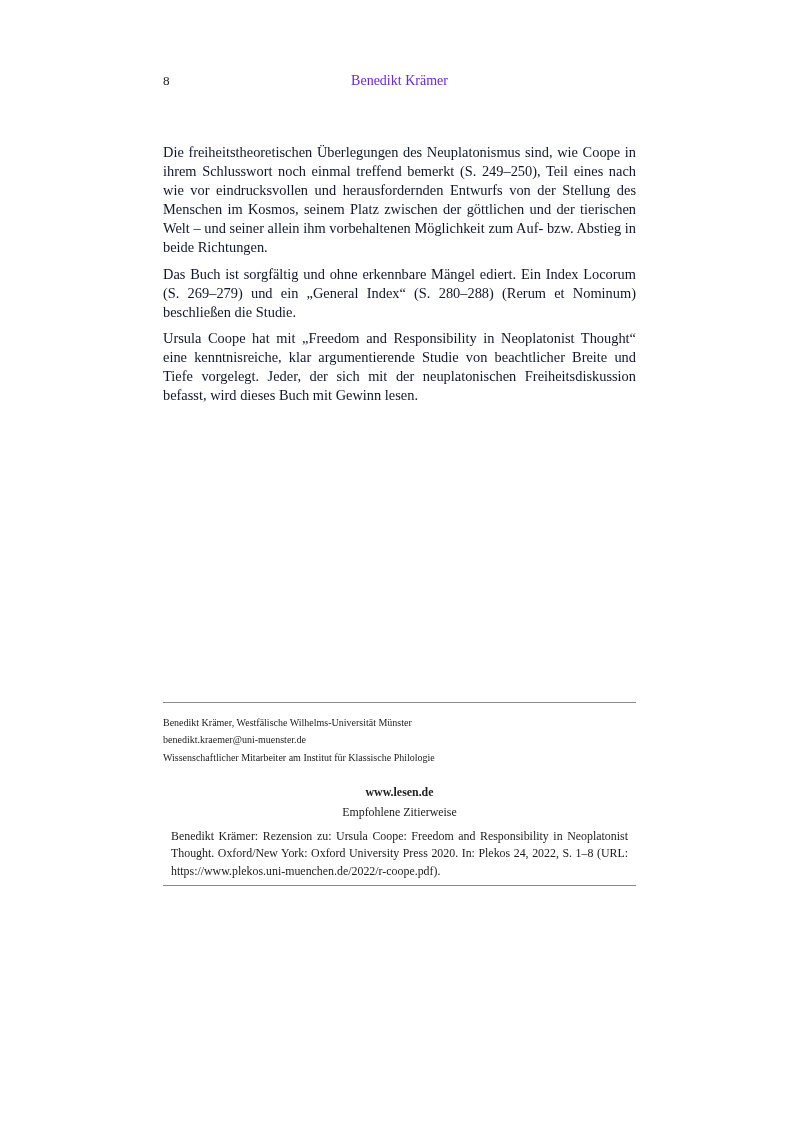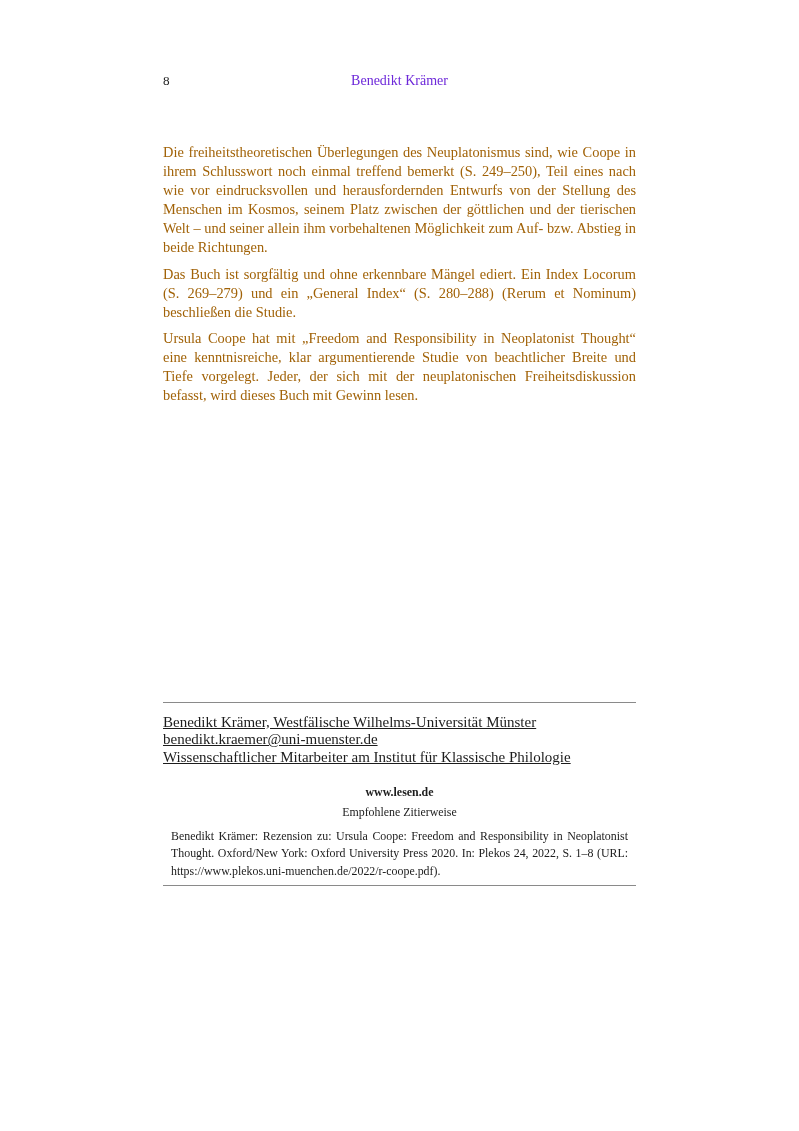--- a/index.html
+++ b/index.html
@@ -57,21 +57,21 @@
     width: 473px;
   }
 
   .para {
     margin: 0 0 7px 0;
     font-size: 14.4px;
     line-height: 19.1px;
     text-align: justify;
     text-justify: inter-word;
     hyphens: manual;
-    color: #a16207;
+    color: #0f172a;
   }
 
   .para:last-child {
     margin-bottom: 17px;
   }
 
   
   .rule {
     position: absolute;
     left: 163px;
@@ -83,24 +83,23 @@
   }
 
   .rule-top { top: 702px; }
   .rule-bottom { top: 885px; }
 
   .footer-author {
     position: absolute;
     left: 163px;
     top: 714px;
     width: 473px;
-    font-size: 15px;
+    font-size: 10px;
     line-height: 17.3px;
     color: #1c1c1c;
-    text-decoration: underline;
   }
 
   .footer-author div {
     white-space: nowrap;
   }
 
   .footer-cite {
     position: absolute;
     left: 163px;
     top: 784px;

